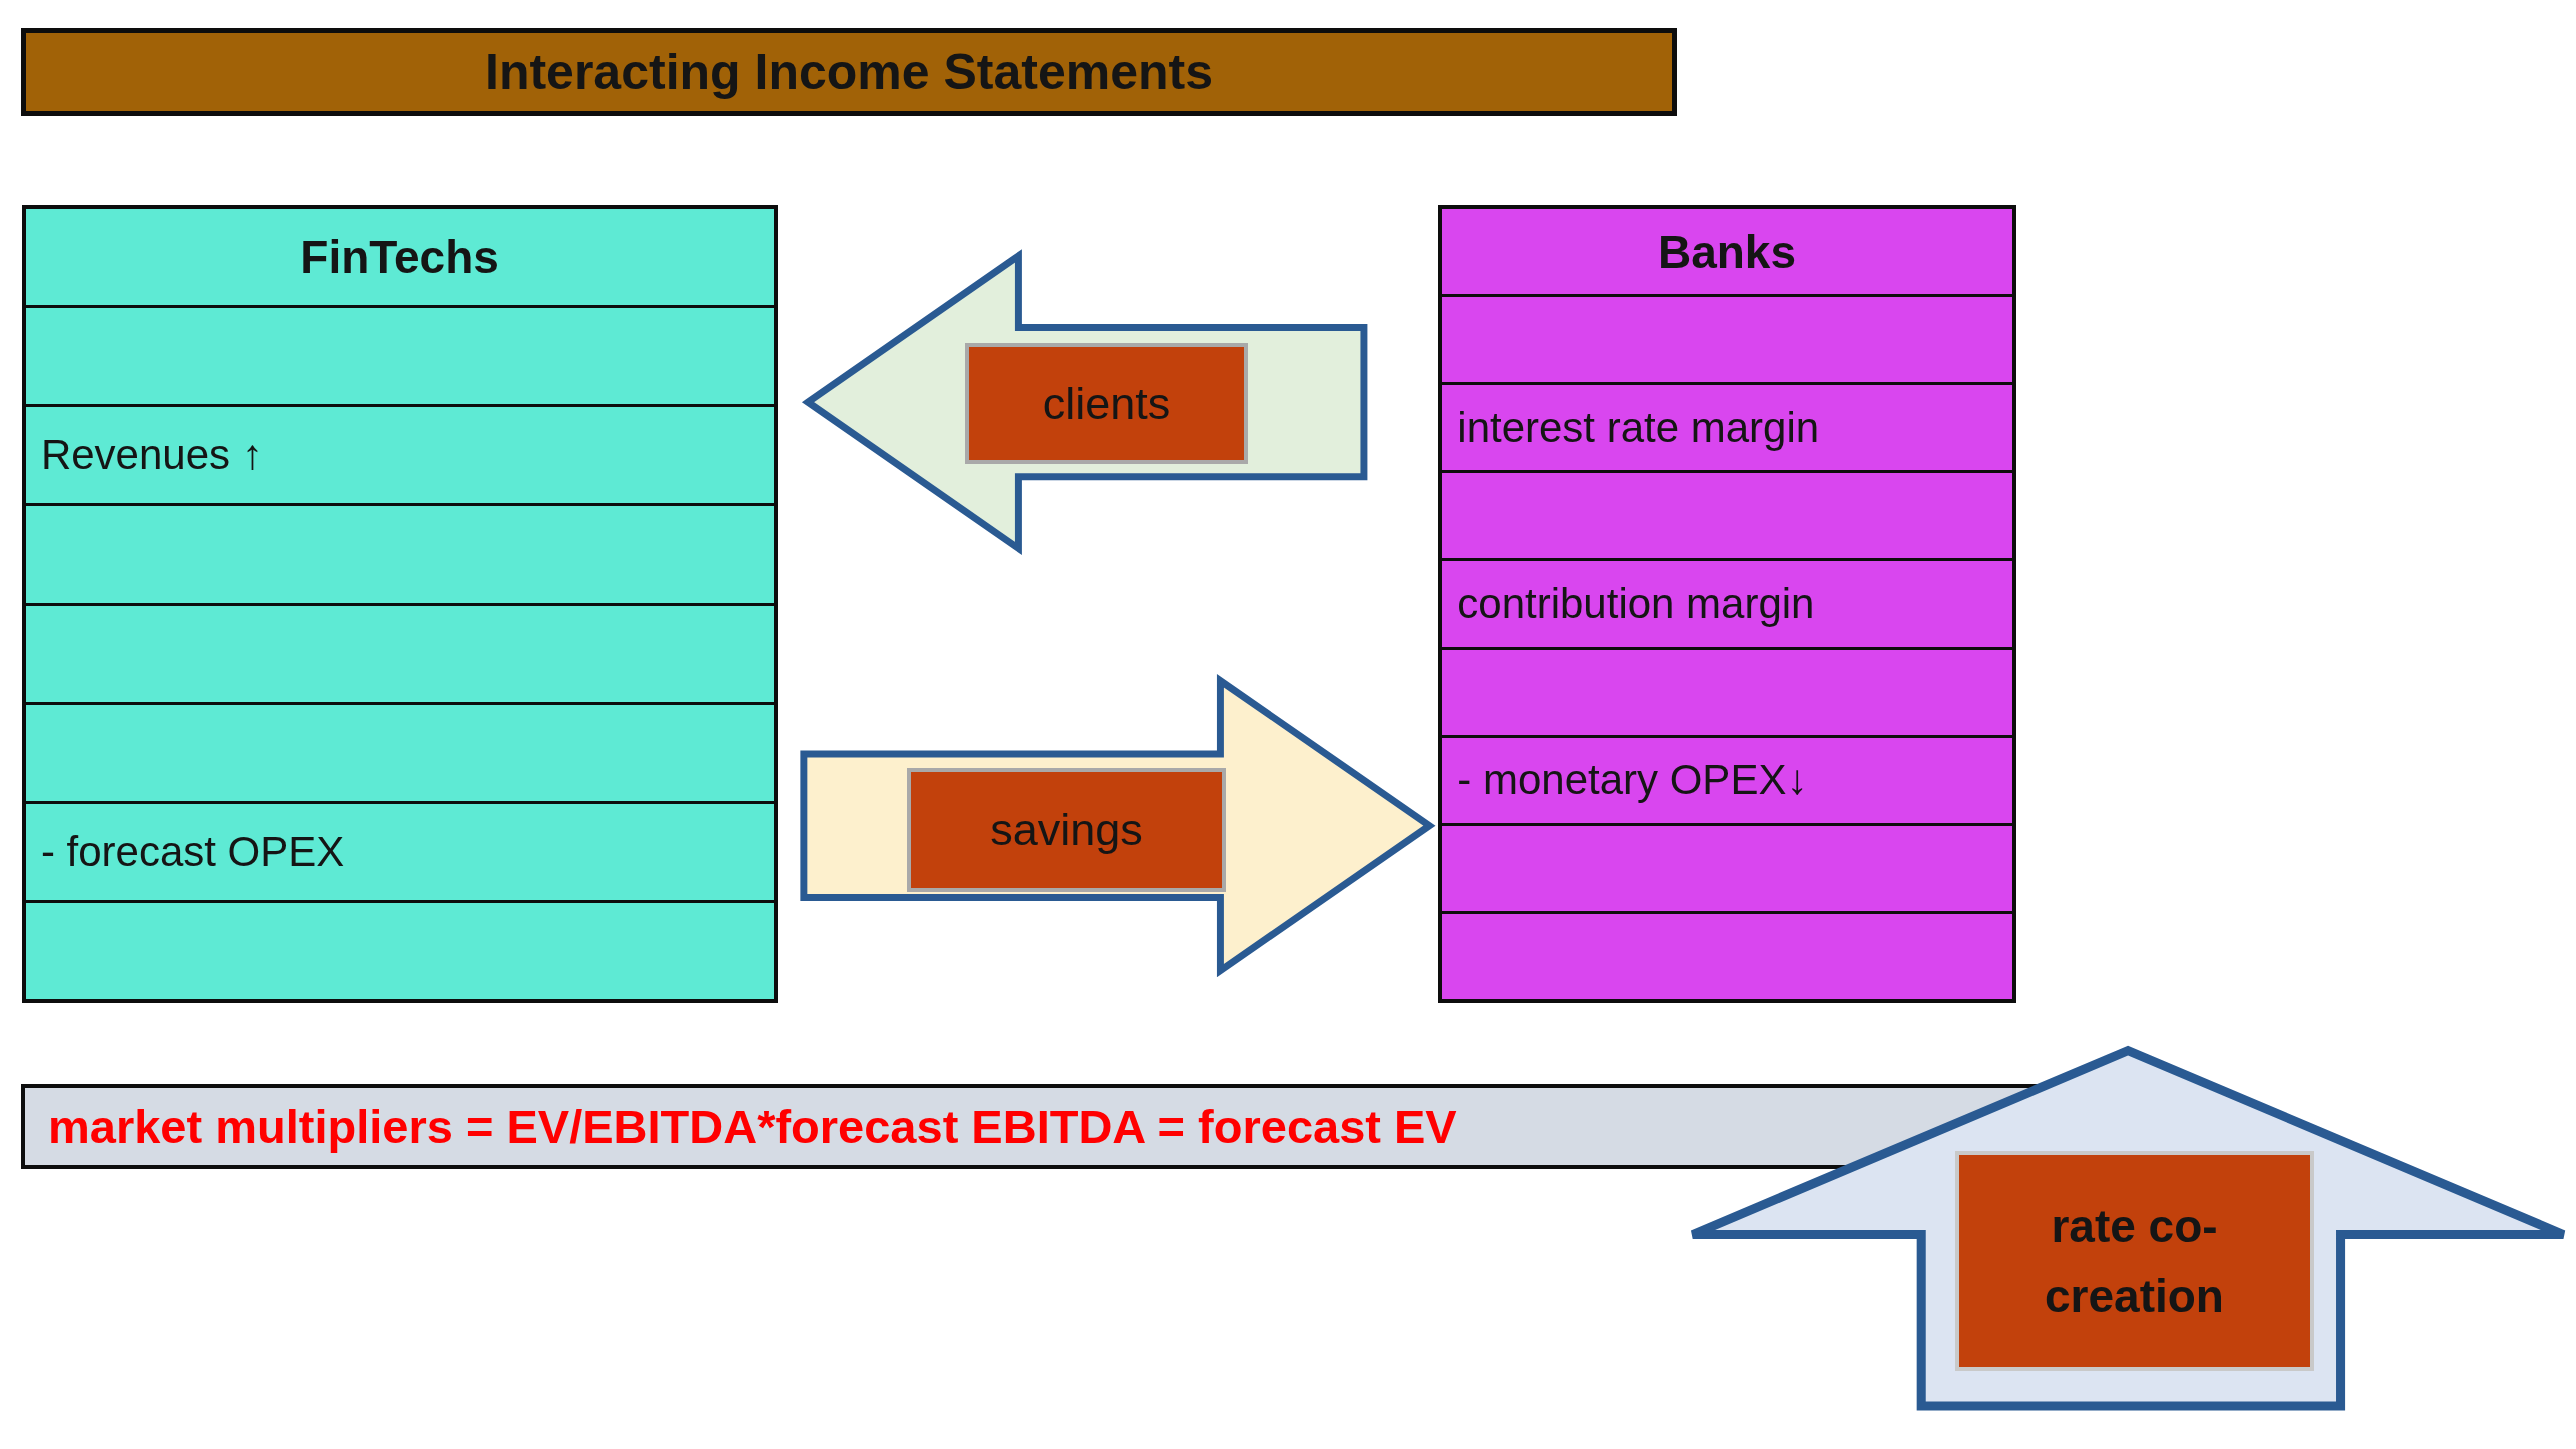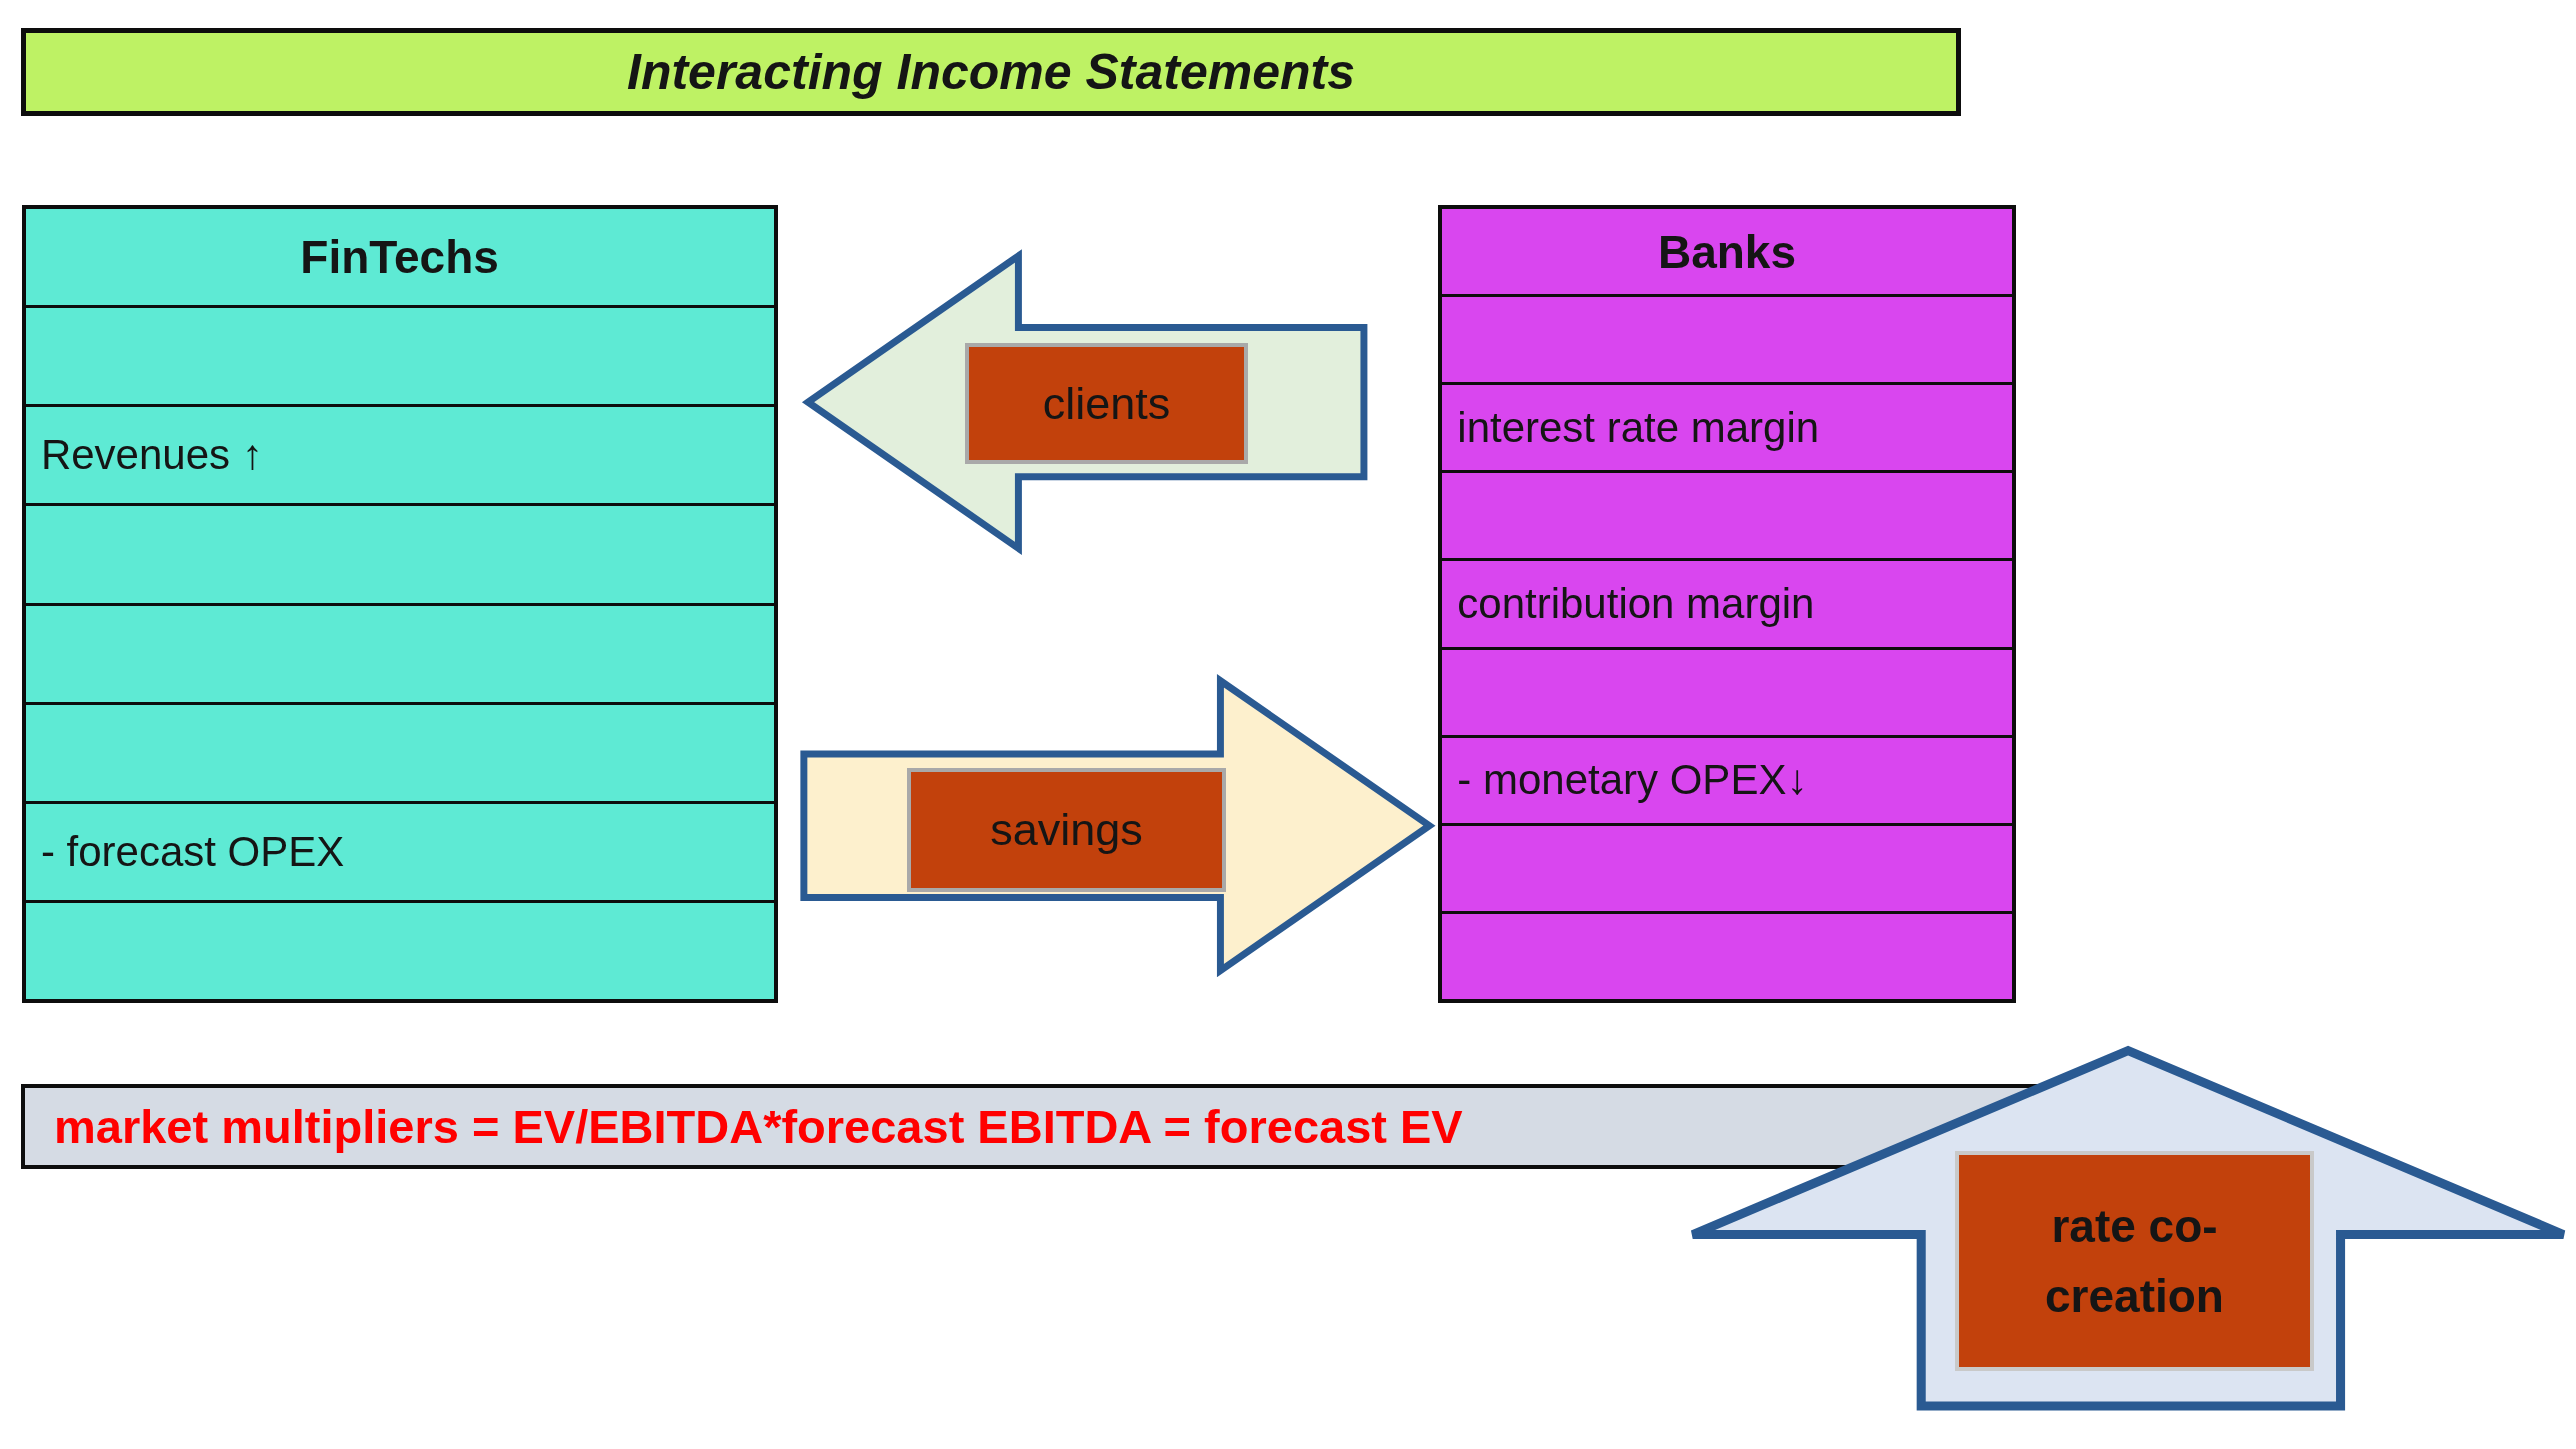--- a/index.html
+++ b/index.html
@@ -1,32 +1,32 @@
 <!DOCTYPE html>
 <html style="font-size:11px"><head>
 <meta charset="utf-8">
 <style>
   html,body{margin:0;padding:0;background:#ffffff;}
   .canvas{position:relative;width:2576px;height:1450px;background:#ffffff;overflow:hidden;
           font-family:"Liberation Sans", sans-serif;color:#151515;}
   .box{position:absolute;box-sizing:border-box;}
   
-  .title-bar{left:21px;top:28px;width:1940px;height:88px;background:#bef264;border:5.6px solid #0d0d0d;
-             display:flex;align-items:center;justify-content:center;font-style:italic;}
+  .title-bar{left:21px;top:28px;width:1656px;height:88px;background:#a16207;border:5.6px solid #0d0d0d;
+             display:flex;align-items:center;justify-content:center;}
   .title-bar span{font-size:50px;font-weight:bold;}
   
   .table{top:205px;height:798px;border:4.9px solid #0d0d0d;display:flex;flex-direction:column;}
   .table-fintechs{left:21.6px;width:756px;background:#5eead4;}
   .table-banks{left:1438px;width:578px;background:#d946ef;}
   .row{flex:1 1 0;border-bottom:3.5px solid #0d0d0d;display:flex;align-items:center;
        padding:0 15.3px;font-size:42px;box-sizing:border-box;overflow:hidden;white-space:nowrap;}
   .row:last-child{border-bottom:none;}
   .row.hdr{justify-content:center;font-weight:bold;font-size:46px;}
   
-  .bar{left:21px;border:4.9px solid #0d0d0d;display:flex;align-items:center;padding:0 29px;}
+  .bar{left:21px;border:4.9px solid #0d0d0d;display:flex;align-items:center;padding:0 23px;}
   .bar span{font-size:47px;font-weight:bold;color:#FF0000;white-space:nowrap;}
   .bar-market{top:1084px;width:2028px;height:85px;background:#D5DBE4;}
   .bar-dcf{top:1256px;width:1999px;height:89px;background:#FDF1CB;}
   
   svg.arrows{position:absolute;left:0;top:0;width:2576px;height:1450px;z-index:5;}
   svg.arrows polygon{stroke:#2A5A92;stroke-linejoin:miter;}
   .poly-thin{stroke-width:10px;}
   .poly-thick{stroke-width:13px;}
   
   .label{background:#c2410c;border:4.9px solid #A9A9A9;display:flex;align-items:center;

